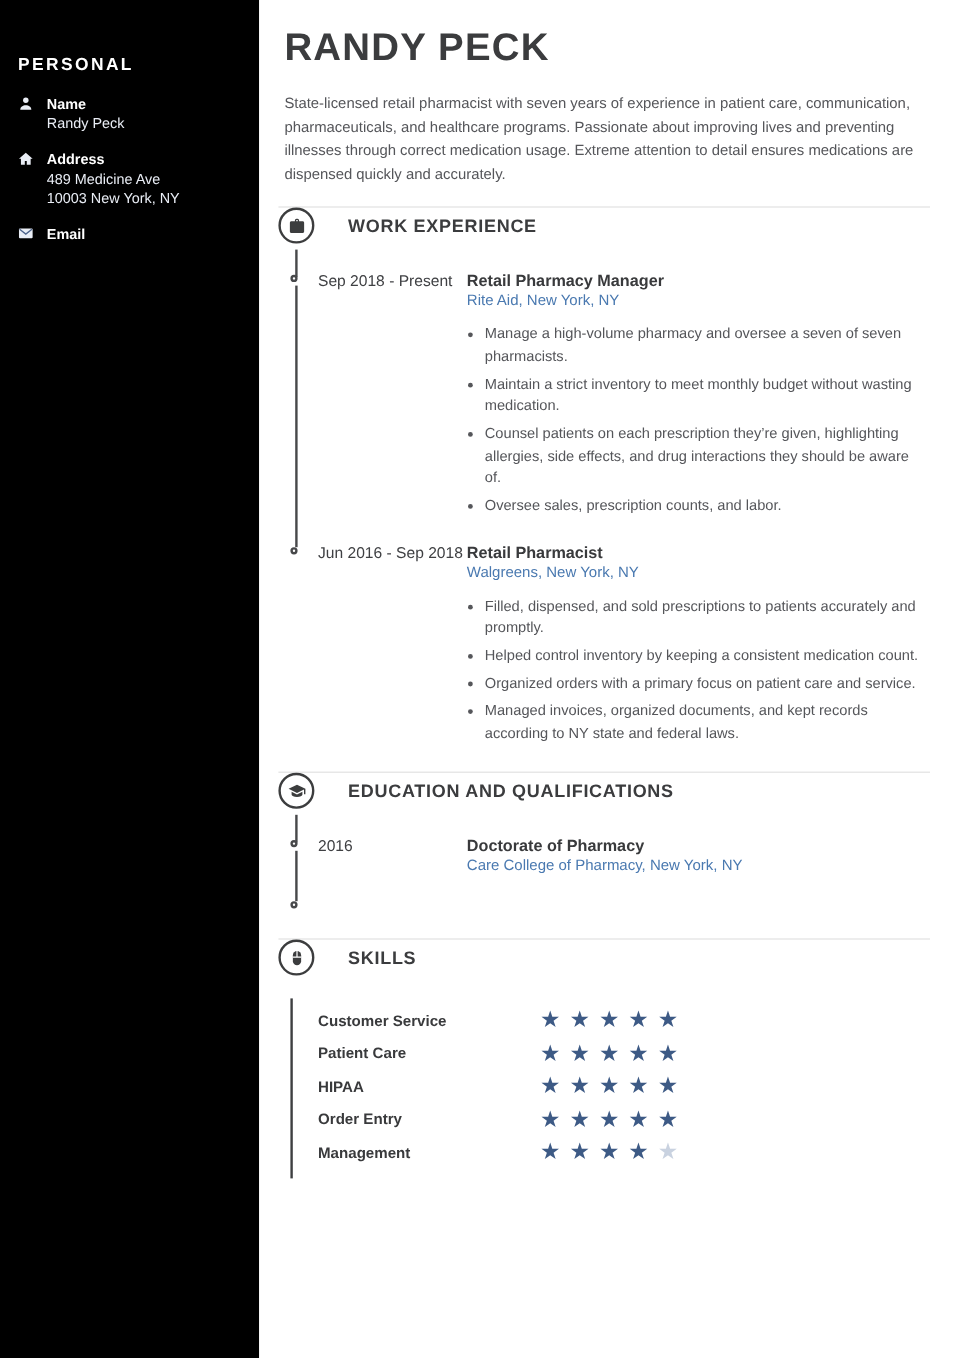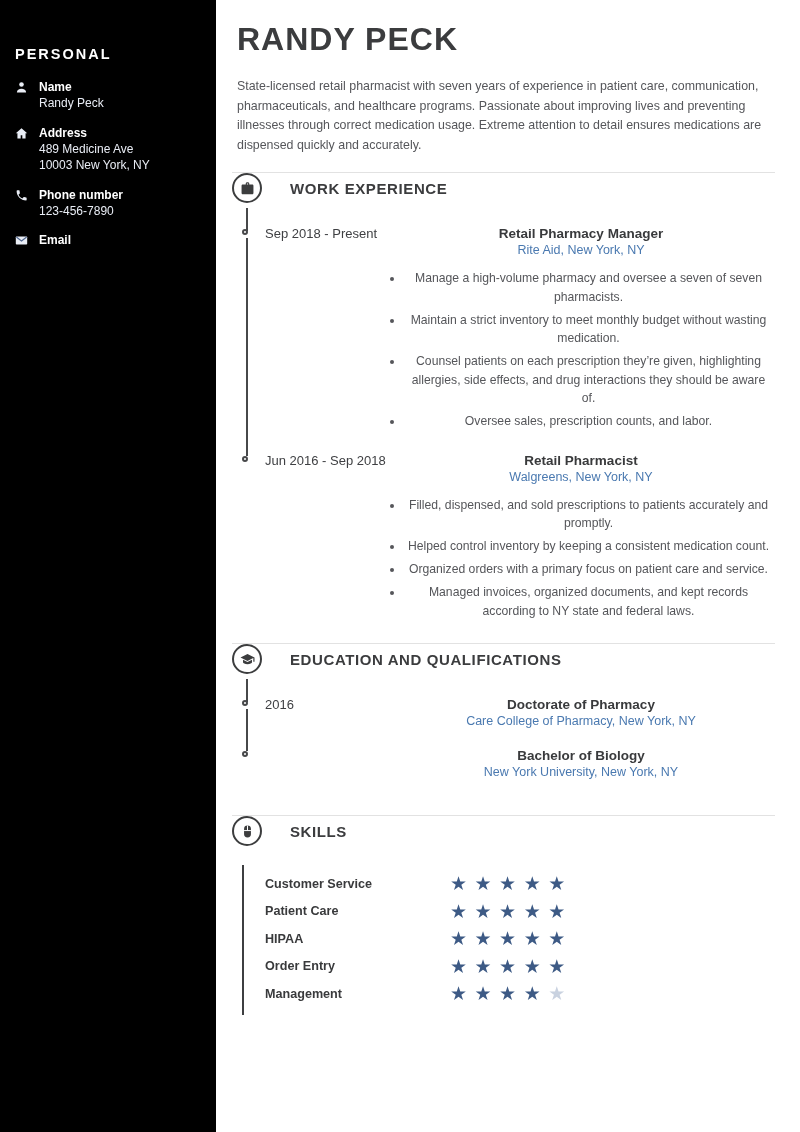--- a/index.html
+++ b/index.html
@@ -62,21 +62,21 @@
   .tl-entry:last-child { padding-bottom:0; }
   .tl-marker {
     position:absolute; left:0; top:4px; width:6px; height:6px;
     border:2px solid #47484a; border-radius:50%; background:#fff; z-index:1;
   }
   .tl-entry:not(:last-child)::after {
     content:""; position:absolute; left:4px; top:13px; bottom:-4px;
     border-left:2px solid #47484a;
   }
   .tl-date { width:147px; flex:0 0 147px; padding-left:23px; font-size:13px; color:#3f4043; padding-top:1px; }
-  .tl-body { flex:1; padding-right:2px;text-align:center; }
+  .tl-body { flex:1; padding-right:2px; }
   .tl-role { font-size:13.5px; font-weight:bold; color:#393a3c; line-height:17px; }
   .tl-company { font-size:12.5px; color:#4a79b0; line-height:17px; cursor:pointer; }
   .tl-bullets { margin:10px 0 6px 0; padding-left:15px; }
   .tl-bullets li { font-size:12.2px; color:#55565a; line-height:18.5px; margin-bottom:4.5px; }
   .tl-bullets li:last-child { margin-bottom:0; }
   .edu .tl-entry { padding-bottom:17px; }
 
   
   .skills-list {
     margin:19px 0 0 10px; border-left:2.5px solid #3e3f41;
@@ -110,29 +110,20 @@
             <path d="M12 2.5 1.5 11.5h3V21h6v-6h3v6h6v-9.5h3z"></path>
           </svg></span>
         <div class="p-text">
           <div class="p-label">Address</div>
           <div class="p-line">489 Medicine Ave</div>
           <div class="p-line">10003 New York, NY</div>
         </div>
       </div>
       <div class="p-item">
         <span class="p-icon"><svg viewBox="0 0 24 24">
-            <path d="M6.5 10.6c1.5 2.9 3.9 5.4 6.9 6.9l2.3-2.3c.3-.3.7-.4 1.1-.3 1.2.4 2.4.6 3.7.6.6 0 1 .5 1 1V20c0 .6-.4 1-1 1C10.9 21 3 13.1 3 3.5c0-.6.5-1 1-1h3.5c.6 0 1 .4 1 1 0 1.3.2 2.5.6 3.7.1.4 0 .8-.3 1.1z"></path>
-          </svg></span>
-        <div class="p-text">
-          <div class="p-label">Phone number</div>
-          <div class="p-line">123-456-7890</div>
-        </div>
-      </div>
-      <div class="p-item">
-        <span class="p-icon"><svg viewBox="0 0 24 24">
             <rect x="1.5" y="4.5" width="21" height="15" rx="1.5"></rect>
             <path d="M2.5 5.5 12 13l9.5-7.5" fill="none" stroke="#4d648c" stroke-width="2"></path>
           </svg></span>
         <div class="p-text">
           <div class="p-label">Email</div>
         </div>
       </div>
     </div>
 </aside>
 
@@ -199,24 +190,20 @@
           <span class="tl-marker"></span>
           <div class="tl-date">2016</div>
           <div class="tl-body">
             <div class="tl-role">Doctorate of Pharmacy</div>
             <div class="tl-company">Care College of Pharmacy, New York, NY</div>
           </div>
         </div>
         <div class="tl-entry">
           <span class="tl-marker"></span>
           <div class="tl-date"></div>
-          <div class="tl-body">
-            <div class="tl-role">Bachelor of Biology</div>
-            <div class="tl-company">New York University, New York, NY</div>
-          </div>
         </div>
       </div>
   </section>
 
   <hr class="divider">
 
   <section>
     <div class="section-header">
       <span class="sec-icon">
           <svg viewBox="0 0 24 24">

